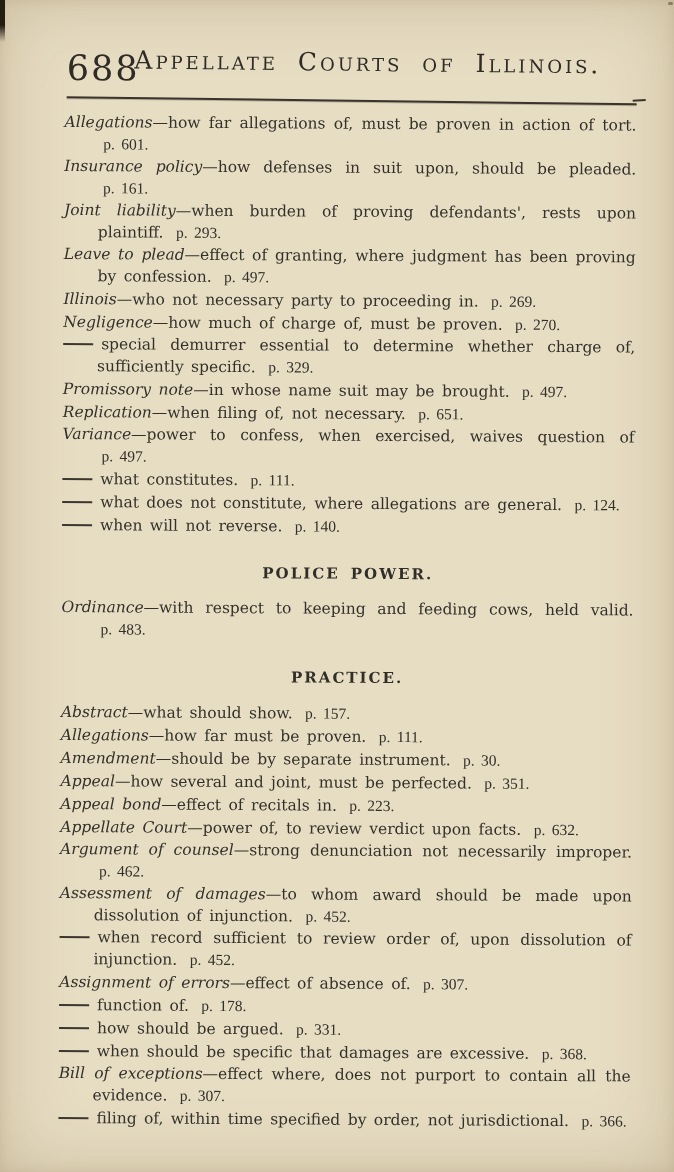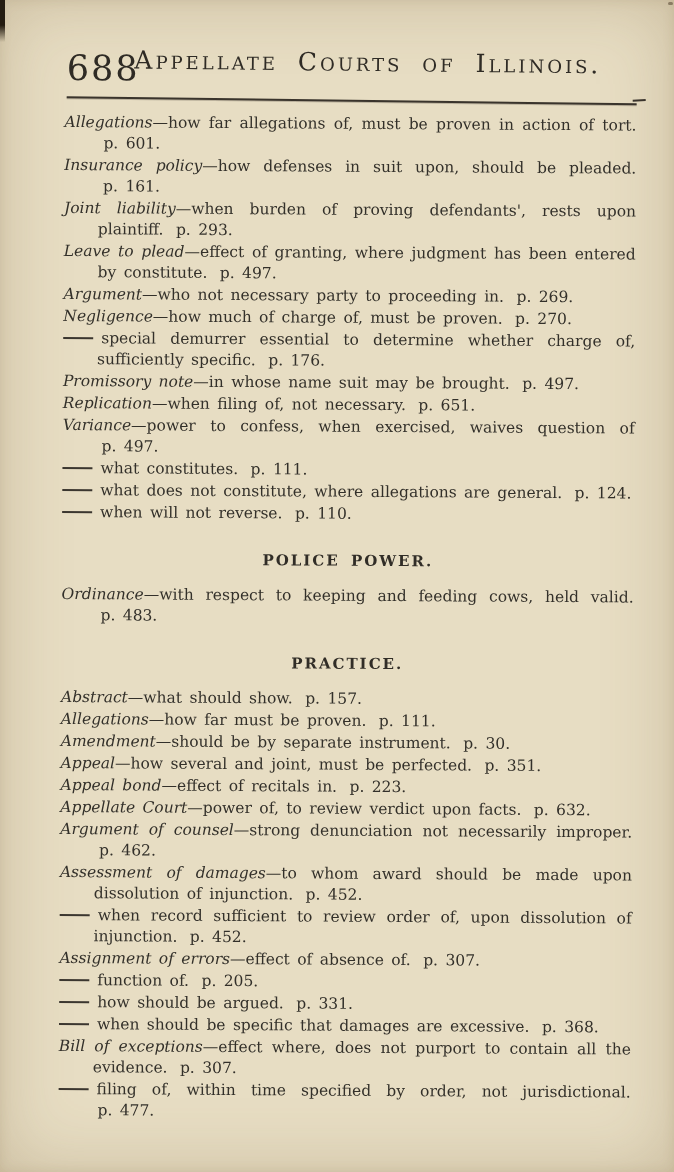--- a/index.html
+++ b/index.html
@@ -52,61 +52,61 @@
   .entry{
     font-size:15.5px;line-height:21px;text-align:justify;
     padding-left:34px;text-indent:-34px;margin-bottom:1px;
     word-spacing:2.5px;
   }
   .entry i{font-style:italic;}
   .leader{
     display:inline-block;width:30px;height:2px;background:#3b362f;
     vertical-align:4px;margin-right:8px;
   }
-  .pref{margin-left:5px;white-space:nowrap;}
+  .pref{margin-left:5px;white-space:nowrap;font-family:Liberation Serif, serif;}
 </style>
 </head>
 <body>
 
 <div class="paper-vignette"></div>
 <div class="edge-mark-topleft"></div>
 <div class="edge-speck-topright"></div>
 
 <div class="content">
   <div class="header-row">
     <span class="page-num">688</span>
     <span class="header-title">Appellate Courts of Illinois.</span>
   </div>
   <div class="rule"></div>
   <div id="sections">
       <div class="entry"><i>Allegations</i><span>—</span><span>how far allegations of, must be proven in action of tort.</span> <span class="pref">p. 601.</span></div>
       <div class="entry"><i>Insurance policy</i><span>—</span><span>how defenses in suit upon, should be pleaded.</span> <span class="pref">p. 161.</span></div>
       <div class="entry"><i>Joint liability</i><span>—</span><span>when burden of proving defendants', rests upon plaintiff.</span> <span class="pref">p. 293.</span></div>
-      <div class="entry"><i>Leave to plead</i><span>—</span><span>effect of granting, where judgment has been entered by constitute.</span> <span class="pref">p. 497.</span></div>
-      <div class="entry"><i>Argument</i><span>—</span><span>who not necessary party to proceeding in.</span> <span class="pref">p. 269.</span></div>
+      <div class="entry"><i>Leave to plead</i><span>—</span><span>effect of granting, where judgment has been proving by confession.</span> <span class="pref">p. 497.</span></div>
+      <div class="entry"><i>Illinois</i><span>—</span><span>who not necessary party to proceeding in.</span> <span class="pref">p. 269.</span></div>
       <div class="entry"><i>Negligence</i><span>—</span><span>how much of charge of, must be proven.</span> <span class="pref">p. 270.</span></div>
-      <div class="entry"><span class="leader"></span><span>special demurrer essential to determine whether charge of, sufficiently specific.</span> <span class="pref">p. 176.</span></div>
+      <div class="entry"><span class="leader"></span><span>special demurrer essential to determine whether charge of, sufficiently specific.</span> <span class="pref">p. 329.</span></div>
       <div class="entry"><i>Promissory note</i><span>—</span><span>in whose name suit may be brought.</span> <span class="pref">p. 497.</span></div>
       <div class="entry"><i>Replication</i><span>—</span><span>when filing of, not necessary.</span> <span class="pref">p. 651.</span></div>
       <div class="entry"><i>Variance</i><span>—</span><span>power to confess, when exercised, waives question of</span> <span class="pref">p. 497.</span></div>
       <div class="entry"><span class="leader"></span><span>what constitutes.</span> <span class="pref">p. 111.</span></div>
       <div class="entry"><span class="leader"></span><span>what does not constitute, where allegations are general.</span> <span class="pref">p. 124.</span></div>
-      <div class="entry"><span class="leader"></span><span>when will not reverse.</span> <span class="pref">p. 110.</span></div>
+      <div class="entry"><span class="leader"></span><span>when will not reverse.</span> <span class="pref">p. 140.</span></div>
       <div class="section-heading">POLICE POWER.</div>
       <div class="entry"><i>Ordinance</i><span>—</span><span>with respect to keeping and feeding cows, held valid.</span> <span class="pref">p. 483.</span></div>
       <div class="section-heading">PRACTICE.</div>
       <div class="entry"><i>Abstract</i><span>—</span><span>what should show.</span> <span class="pref">p. 157.</span></div>
       <div class="entry"><i>Allegations</i><span>—</span><span>how far must be proven.</span> <span class="pref">p. 111.</span></div>
       <div class="entry"><i>Amendment</i><span>—</span><span>should be by separate instrument.</span> <span class="pref">p. 30.</span></div>
       <div class="entry"><i>Appeal</i><span>—</span><span>how several and joint, must be perfected.</span> <span class="pref">p. 351.</span></div>
       <div class="entry"><i>Appeal bond</i><span>—</span><span>effect of recitals in.</span> <span class="pref">p. 223.</span></div>
       <div class="entry"><i>Appellate Court</i><span>—</span><span>power of, to review verdict upon facts.</span> <span class="pref">p. 632.</span></div>
       <div class="entry"><i>Argument of counsel</i><span>—</span><span>strong denunciation not necessarily improper.</span> <span class="pref">p. 462.</span></div>
       <div class="entry"><i>Assessment of damages</i><span>—</span><span>to whom award should be made upon dissolution of injunction.</span> <span class="pref">p. 452.</span></div>
       <div class="entry"><span class="leader"></span><span>when record sufficient to review order of, upon dissolution of injunction.</span> <span class="pref">p. 452.</span></div>
       <div class="entry"><i>Assignment of errors</i><span>—</span><span>effect of absence of.</span> <span class="pref">p. 307.</span></div>
-      <div class="entry"><span class="leader"></span><span>function of.</span> <span class="pref">p. 205.</span></div>
+      <div class="entry"><span class="leader"></span><span>function of.</span> <span class="pref">p. 178.</span></div>
       <div class="entry"><span class="leader"></span><span>how should be argued.</span> <span class="pref">p. 331.</span></div>
       <div class="entry"><span class="leader"></span><span>when should be specific that damages are excessive.</span> <span class="pref">p. 368.</span></div>
       <div class="entry"><i>Bill of exceptions</i><span>—</span><span>effect where, does not purport to contain all the evidence.</span> <span class="pref">p. 307.</span></div>
-      <div class="entry"><span class="leader"></span><span>filing of, within time specified by order, not jurisdictional.</span> <span class="pref">p. 477.</span></div>
+      <div class="entry"><span class="leader"></span><span>filing of, within time specified by order, not jurisdictional.</span> <span class="pref">p. 366.</span></div>
     </div>
 </div>
 
 </body></html>

